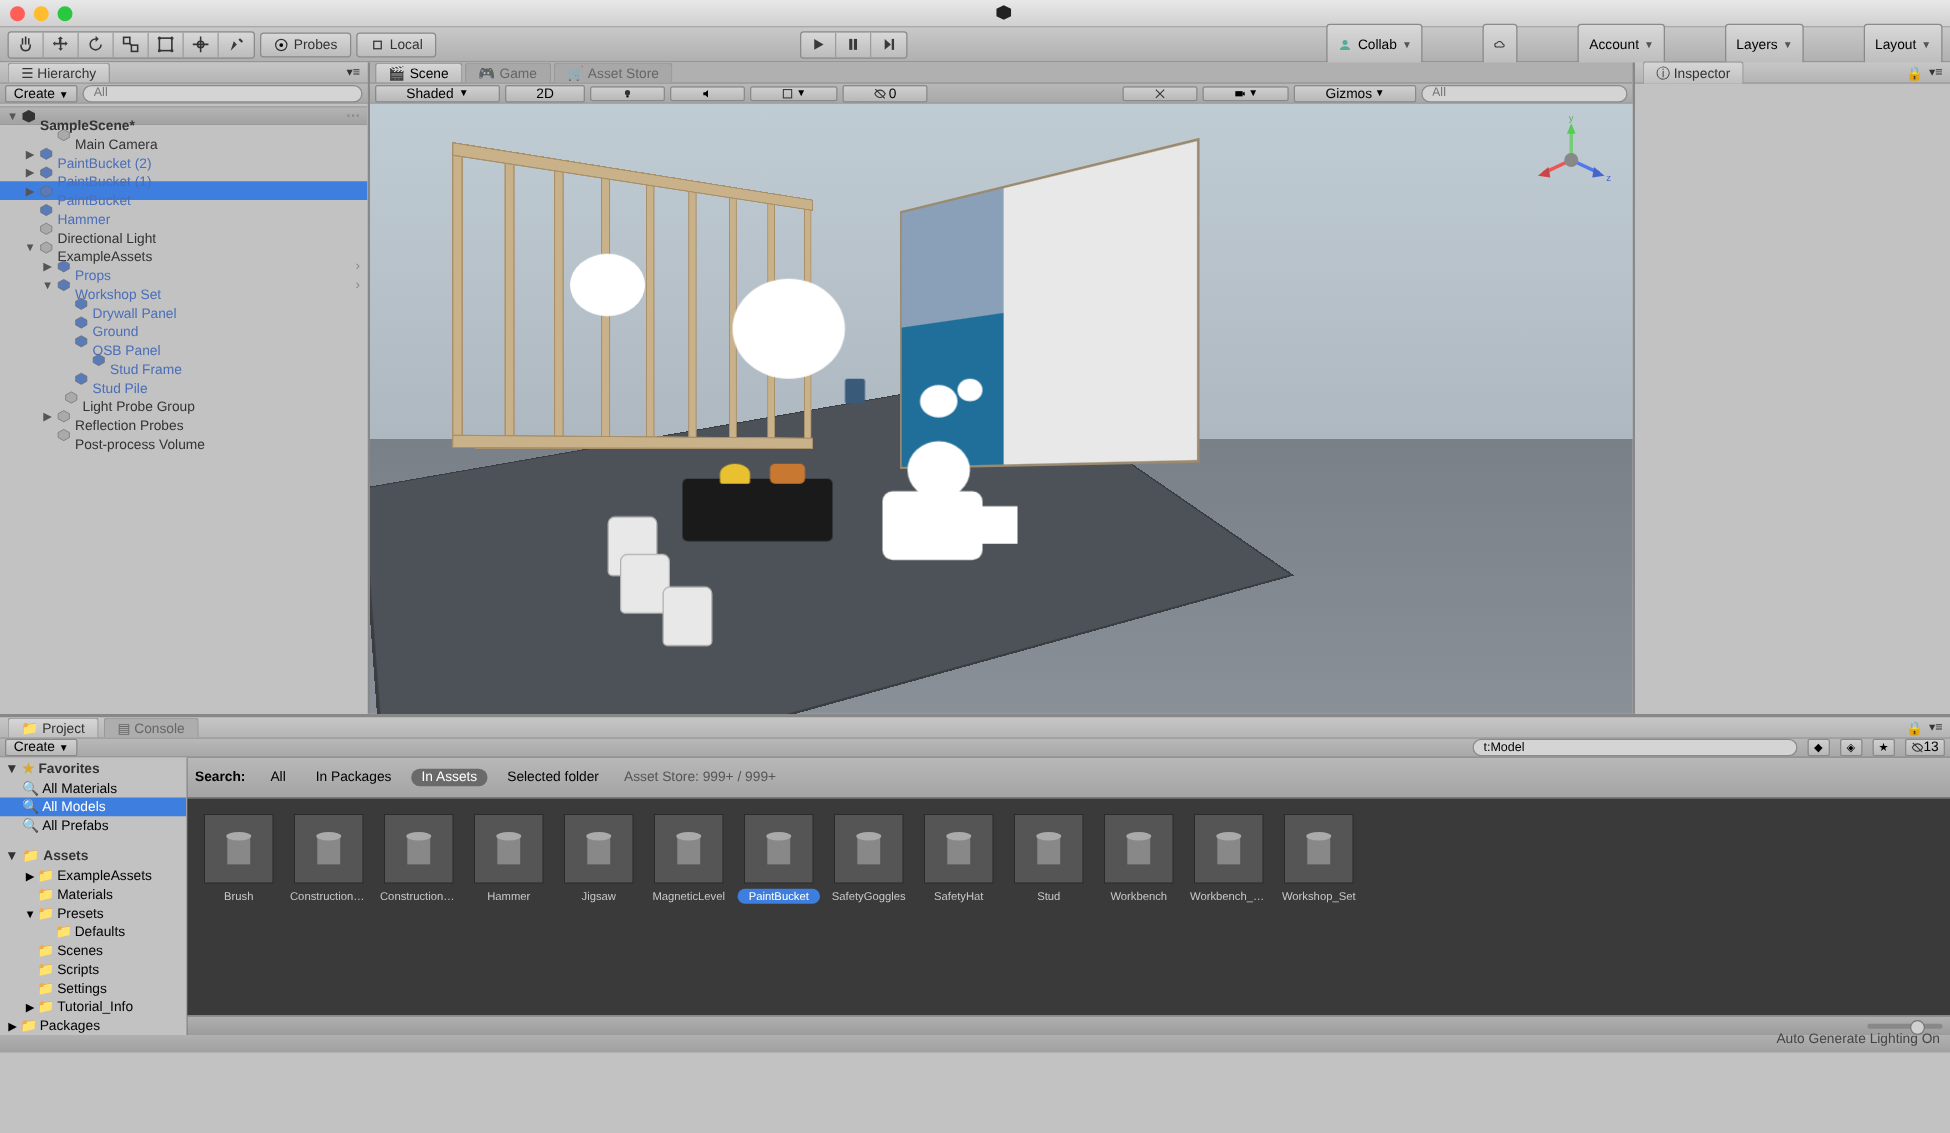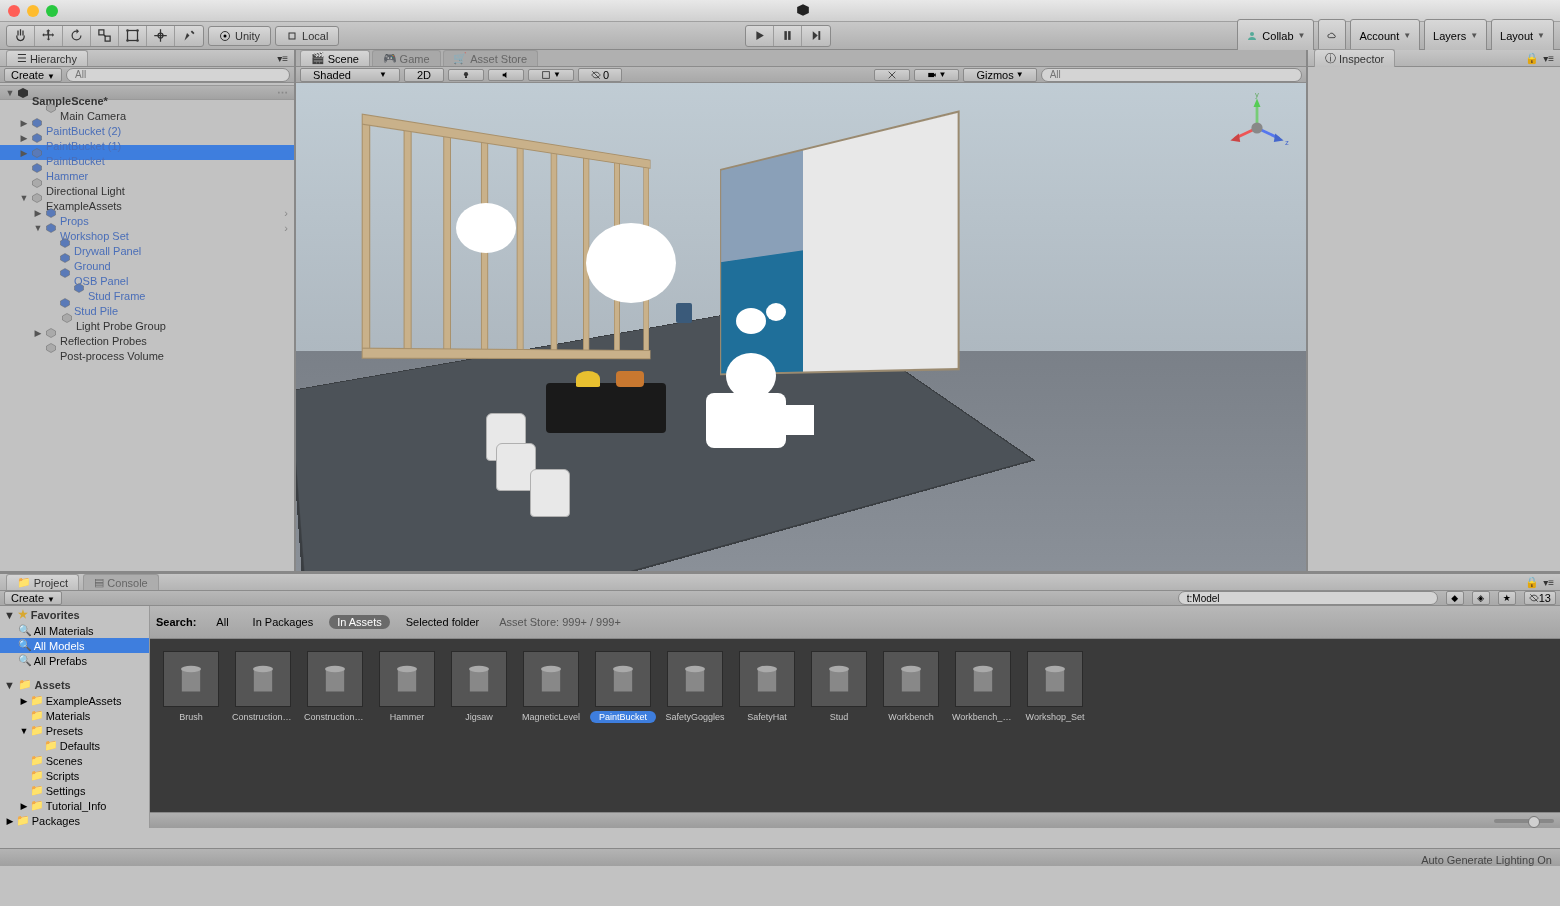--- a/index.html
+++ b/index.html
@@ -14,21 +14,21 @@
 .title .uicon { display: inline-block; width: 14px; height: 14px; vertical-align: -2px; margin-right: 4px; }
 
 
 .toolbar { height: 28px; background: linear-gradient(#c8c8c8,#b0b0b0); border-bottom: 1px solid #888; display: flex; align-items: center; padding: 0 6px; gap: 4px; }
 .btngrp { display: flex; border: 1px solid #8a8a8a; border-radius: 3px; overflow: hidden; background: linear-gradient(#d8d8d8,#bcbcbc); }
 .btn { width: 28px; height: 20px; display: flex; align-items: center; justify-content: center; border-right: 1px solid #9c9c9c; cursor: pointer; }
 .btn:last-child { border-right: none; }
 .btn svg { width: 15px; height: 15px; fill: #3a3a3a; }
 .pillbtn { height: 20px; padding: 0 10px; border: 1px solid #8a8a8a; border-radius: 3px; background: linear-gradient(#d8d8d8,#bcbcbc); display: flex; align-items: center; gap: 4px; cursor: pointer; font-size: 11px; color: #333; }
 .spacer { flex: 1; }
-.dropbtn { height: 20px; padding: 16px 8px; border: 1px solid #8a8a8a; border-radius: 3px; background: linear-gradient(#d8d8d8,#bcbcbc); display: flex; align-items: center; gap: 4px; cursor: pointer; font-size: 11px; }
+.dropbtn { height: 20px; padding: 16px 8px; border: 1px solid #8a8a8a; border-radius: 3px; background: linear-gradient(#d8d8d8,#bcbcbc); display: flex; align-items: center; gap: 4px; cursor: pointer; font-size: 11px; margin-left: 44px; }
 .dropbtn .arrow { font-size: 8px; color: #555; }
 
 
 .main { display: flex; height: 521px; }
 .panel { display: flex; flex-direction: column; background: #c2c2c2; }
 .panel-tab { height: 17px; background: linear-gradient(#c6c6c6,#b4b4b4); border-bottom: 1px solid #8c8c8c; display: flex; align-items: center; padding: 0 6px; gap: 4px; font-size: 11px; color: #333; }
 .panel-tab .tab { padding: 1px 10px; background: linear-gradient(#d6d6d6,#c0c0c0); border: 1px solid #999; border-bottom: none; border-radius: 3px 3px 0 0; display: flex; align-items: center; gap: 3px; cursor: pointer; }
 .panel-tab .tab.inactive { background: #adadad; color: #666; }
 .panel-sub { height: 16px; background: linear-gradient(#b8b8b8,#a8a8a8); border-bottom: 1px solid #8c8c8c; display: flex; align-items: center; padding: 0 4px; gap: 4px; font-size: 10px; }
 .panel-sub input { flex: 1; height: 14px; border: 1px solid #8a8a8a; border-radius: 7px; padding: 0 8px; font-size: 10px; background: #d4d4d4; }
@@ -45,21 +45,21 @@
 .tree-label.prefab { color: #4a6eb8; }
 .scene-head { background: linear-gradient(#b4b4b4,#a2a2a2); font-weight: bold; border-top: 1px solid #999; border-bottom: 1px solid #999; }
 .tree-arrow { margin-left: auto; margin-right: 6px; color: #888; }
 
 
 .sceneview { flex: 1; display: flex; flex-direction: column; }
 .scene-tabs { height: 17px; display: flex; align-items: flex-end; background: #b0b0b0; border-bottom: 1px solid #8c8c8c; padding-left: 4px; gap: 2px; }
 .scene-tabs .tab { padding: 1px 10px; background: linear-gradient(#d6d6d6,#c0c0c0); border: 1px solid #999; border-bottom: none; border-radius: 3px 3px 0 0; display: flex; align-items: center; gap: 3px; font-size: 11px; cursor: pointer; }
 .scene-tabs .tab.inactive { background: #a8a8a8; color: #666; }
 .scene-toolbar { height: 16px; background: linear-gradient(#b8b8b8,#a8a8a8); border-bottom: 1px solid #8c8c8c; display: flex; align-items: center; padding: 0 4px; gap: 4px; font-size: 10px; }
-.scene-toolbar .sel { padding: 0 12px; background: linear-gradient(#d0d0d0,#b8b8b8); border: 1px solid #8a8a8a; border-radius: 2px; display: flex; align-items: center; gap: 2px; cursor: pointer; }
+.scene-toolbar .sel { padding: 0 24px; background: linear-gradient(#d0d0d0,#b8b8b8); border: 1px solid #8a8a8a; border-radius: 2px; display: flex; align-items: center; gap: 2px; cursor: pointer; }
 .scene-toolbar input { flex: 1; height: 14px; border: 1px solid #8a8a8a; border-radius: 7px; padding: 0 8px; font-size: 10px; background: #d4d4d4; }
 .viewport { flex: 1; background: linear-gradient(#c0ccd4 0%, #aeb8c0 55%, #7a8088 55%, #8a9098 100%); position: relative; overflow: hidden; }
 .viewport .gizmo { position: absolute; top: 10px; right: 14px; width: 70px; height: 70px; }
 
 
 .inspector { width: 254px; border-left: 2px solid #888; }
 .inspector .empty { flex: 1; background: #c2c2c2; }
 
 
 .bottom { height: 253px; border-top: 3px solid #888; display: flex; flex-direction: column; background: #c2c2c2; }
@@ -75,21 +75,21 @@
 .proj-grid { flex: 1; background: #3a3a3a; display: flex; flex-wrap: wrap; align-content: flex-start; padding: 12px; gap: 14px; overflow: auto; }
 .asset { width: 58px; display: flex; flex-direction: column; align-items: center; gap: 4px; cursor: pointer; }
 .asset .thumb { width: 56px; height: 56px; background: #555; border: 1px solid #2a2a2a; display: flex; align-items: center; justify-content: center; }
 .asset .lbl { font-size: 9px; color: #c8c8c8; text-align: center; width: 66px; overflow: hidden; text-overflow: ellipsis; white-space: nowrap; padding: 1px 2px; border-radius: 7px; }
 .asset.selected .lbl { background: #3e7ede; color: #fff; }
 .proj-status { height: 16px; background: linear-gradient(#b0b0b0,#9c9c9c); border-top: 1px solid #888; display: flex; align-items: center; justify-content: flex-end; padding: 0 6px; gap: 8px; font-size: 10px; }
 .proj-status .slider { width: 60px; height: 4px; background: #888; border-radius: 2px; position: relative; }
 .proj-status .slider::after { content: ''; position: absolute; right: 14px; top: -3px; width: 10px; height: 10px; background: #d0d0d0; border: 1px solid #777; border-radius: 50%; }
 
 
-.footer { height: 18px; background: linear-gradient(#b4b4b4,#a0a0a0); border-top: 1px solid #888; display: flex; align-items: flex-end; justify-content: flex-end; padding: 0 8px; font-size: 10px; color: #444; margin-top: 24px; }
+.footer { height: 18px; background: linear-gradient(#b4b4b4,#a0a0a0); border-top: 1px solid #888; display: flex; align-items: flex-start; justify-content: flex-end; padding: 0 8px; font-size: 10px; color: #444; }
 
 
 .floor { position: absolute; left: 20px; top: 140px; width: 640px; height: 400px; transform: perspective(800px) rotateX(58deg) rotateZ(-22deg); background: #4c5258; border: 2px solid #3a3e42; }
 .wall1 { position: absolute; left: 380px; top: 60px; width: 300px; height: 230px; transform: perspective(800px) rotateY(-38deg) skewY(-6deg); background: linear-gradient(90deg,#8aa0b8 40%,#e8e8e8 40%); border: 2px solid #9a8a70; }
 .wall1::before { content:''; position:absolute; left:0; bottom:0; width:40%; height:55%; background:#1f6f9a; }
 .frame { position: absolute; left: 60px; top: 56px; width: 330px; height: 220px; transform: perspective(800px) rotateY(30deg) skewY(4deg); }
 .frame .stud { position: absolute; top: 0; bottom: 0; width: 8px; background: #c9b18a; border: 1px solid #a8906a; }
 .cam { position: absolute; left: 400px; top: 270px; width: 120px; height: 100px; }
 .orb { position: absolute; border-radius: 50%; background: #fff; }
 .bucket { position: absolute; width: 40px; height: 48px; background: #e8e8e8; border-radius: 6px 6px 4px 4px; border: 1px solid #b0b0b0; }
@@ -158,21 +158,21 @@
         <svg viewBox="0 0 24 24">
           <path d="M4 20l4-12 4 4-8 8zm10-14l4 4 2-2-4-4z"></path>
         </svg>
       </div>
   </div>
   <div class="pillbtn">
     <svg width="12" height="12" viewBox="0 0 24 24">
         <circle cx="12" cy="12" r="3"></circle>
         <circle cx="12" cy="12" r="9" fill="none" stroke="#333" stroke-width="2"></circle>
       </svg>
-    <span>Unity</span>
+    <span>Probes</span>
   </div>
   <div class="pillbtn">
     <svg width="12" height="12" viewBox="0 0 24 24">
         <rect x="6" y="6" width="12" height="12" fill="none" stroke="#333" stroke-width="2"></rect>
       </svg>
     <span>Local</span>
   </div>
   <div class="spacer"></div>
   <div class="btngrp">
     <div class="btn">
@@ -369,21 +369,21 @@
     </div>
           <div class="tree-item" style="padding-left: 46px;">
             <span class="tree-toggle"></span>
     <span class="tree-icon">
       <svg width="12" height="12" viewBox="0 0 24 24">
                 <polygon points="12,3 21,8 21,16 12,21 3,16 3,8" fill="#5a7ab8" stroke="#666"></polygon>
               </svg>
     </span>
     <span class="tree-label prefab">Stud Pile</span>
     </div>
-          <div class="tree-item" style="padding-left: 48px;">
+          <div class="tree-item" style="padding-left: 38px;">
             <span class="tree-toggle"></span>
     <span class="tree-icon">
       <svg width="12" height="12" viewBox="0 0 24 24">
                 <polygon points="12,3 21,8 21,16 12,21 3,16 3,8" fill="#aaa" stroke="#666"></polygon>
               </svg>
     </span>
     <span class="tree-label">Light Probe Group</span>
     </div>
           <div class="tree-item" style="padding-left: 32px;">
             <span class="tree-toggle">▶</span>

